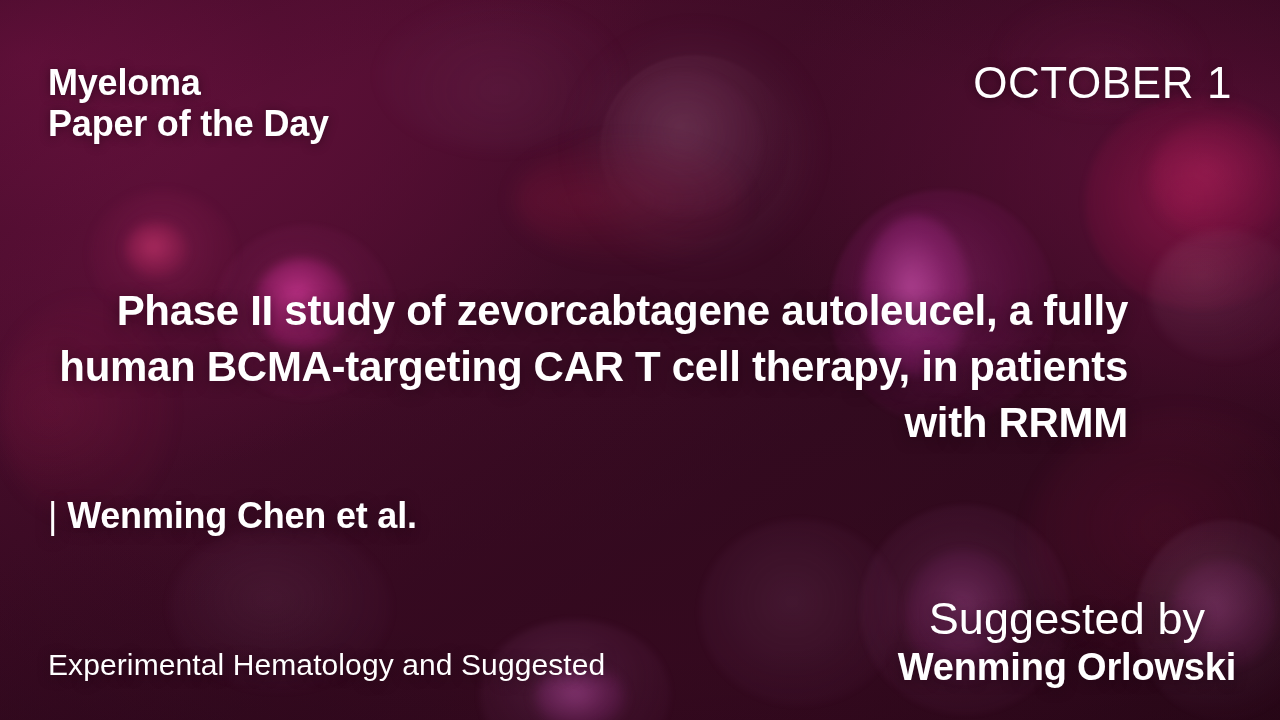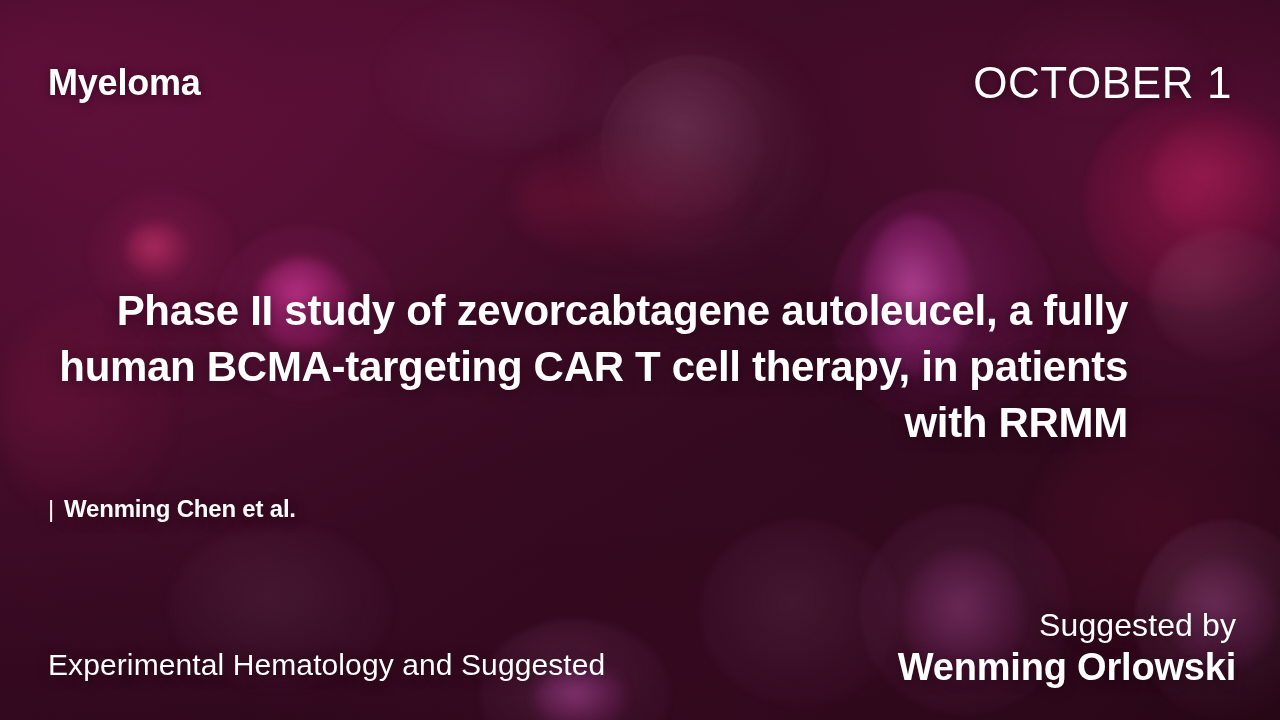--- a/index.html
+++ b/index.html
@@ -206,21 +206,21 @@
     line-height: 1.33;
     letter-spacing: -0.3px;
     text-shadow: 0 2px 14px rgba(25,0,15,0.5);
     text-align: right;
   }
 
   .authors {
     position: absolute;
     left: 48px;
     top: 495px;
-    font-size: 24px;
+    font-size: 36px;
     font-weight: 700;
     letter-spacing: -0.2px;
     text-shadow: 0 2px 14px rgba(25,0,15,0.5);
   }
   .authors .bar {
     font-weight: 400;
     margin-right: 10px;
   }
 
   .journal {
@@ -235,24 +235,25 @@
 
   .suggested {
     position: absolute;
     right: 44px;
     bottom: 30px;
     text-align: right;
     text-shadow: 0 2px 12px rgba(25,0,15,0.5);
   }
   .suggested-label {
     display: block;
-    font-size: 32px;
+    font-size: 45px;
     font-weight: 400;
     line-height: 1.18;
     letter-spacing: 0.1px;
+    text-align: center;
   }
   .suggested-name {
     display: block;
     font-size: 38px;
     font-weight: 700;
     line-height: 1.18;
     letter-spacing: -0.2px;
   }
 </style>
 </head>
@@ -286,20 +287,21 @@
     <div class="cell c8"></div>
     <div class="cell c9"></div>
     <div class="cell c9b"></div>
   </div>
   <div class="vignette"></div>
 
   <div class="content">
 
     <div class="brand">
       <span class="brand-line">Myeloma</span>
+      <span class="brand-line">Paper of the Day</span>
     </div>
 
     <div class="date">OCTOBER 1</div>
 
     <div class="paper-title">Phase II study of zevorcabtagene autoleucel, a fully human BCMA-targeting CAR T cell therapy, in patients with RRMM</div>
 
     <div class="authors">
       <span class="bar">|</span><span>Wenming Chen et al.</span>
     </div>
 

